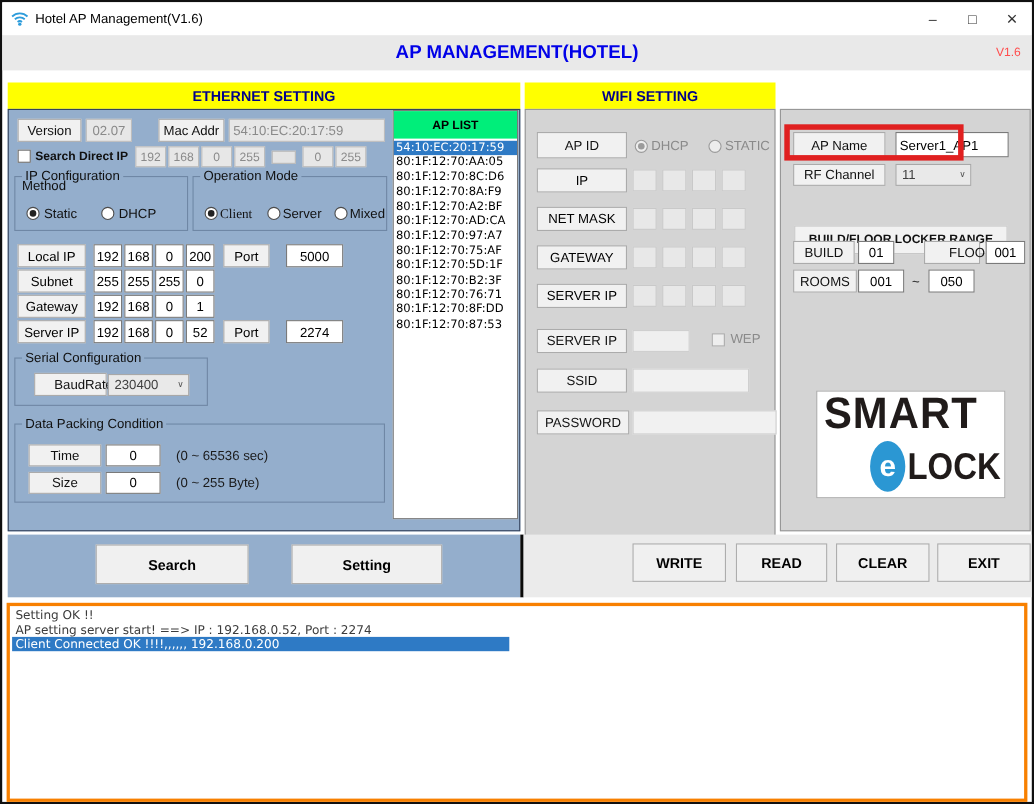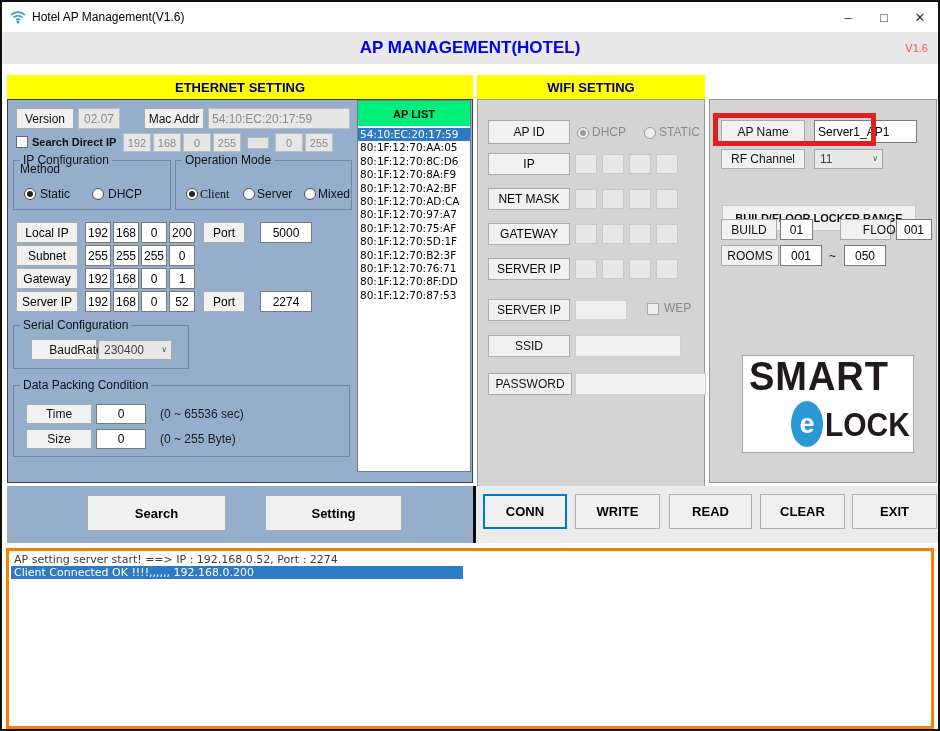--- a/index.html
+++ b/index.html
@@ -360,27 +360,27 @@
   </div>
 
   <div class="annotation"></div>
 
   <div id="strip-left">
     <div class="btn" id="btn-search">Search</div>
     <div class="btn" id="btn-setting">Setting</div>
   </div>
   <div id="strip-divider"></div>
   <div id="strip-right">
-    <div class="btn" id="btn-conn">CONN</div>
     <div class="btn" id="btn-write">WRITE</div>
     <div class="btn" id="btn-read">READ</div>
     <div class="btn" id="btn-clear">CLEAR</div>
     <div class="btn" id="btn-exit">EXIT</div>
   </div>
 
   <div class="log-box">
     <div id="log-lines">
+        <div class="log-line">Setting OK !!</div>
         <div class="log-line">AP setting server start! ==&gt; IP : 192.168.0.52, Port : 2274</div>
         <div class="log-line sel">Client Connected OK !!!!,,,,,, 192.168.0.200</div>
       </div>
   </div>
 
 </div>
 
 </body></html>

